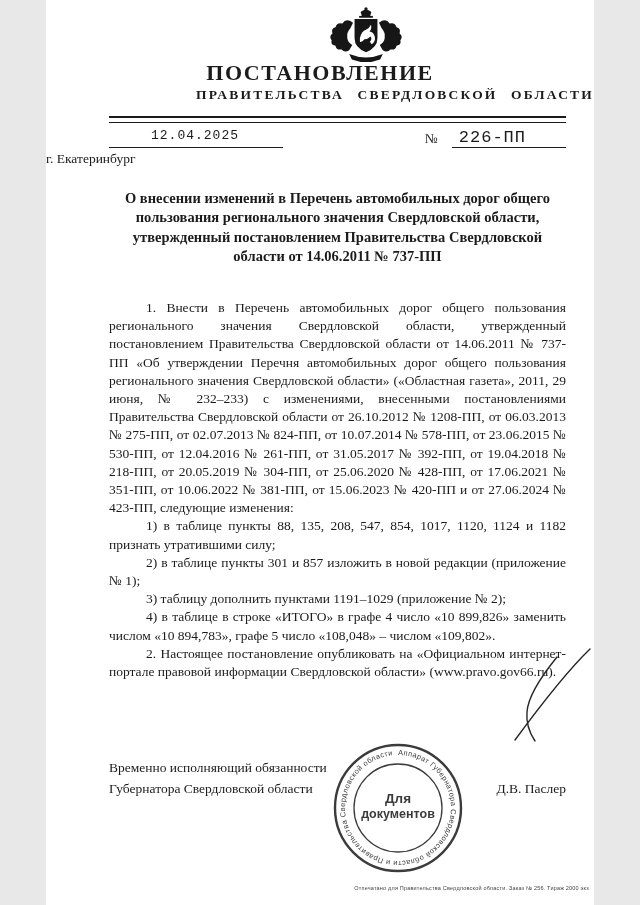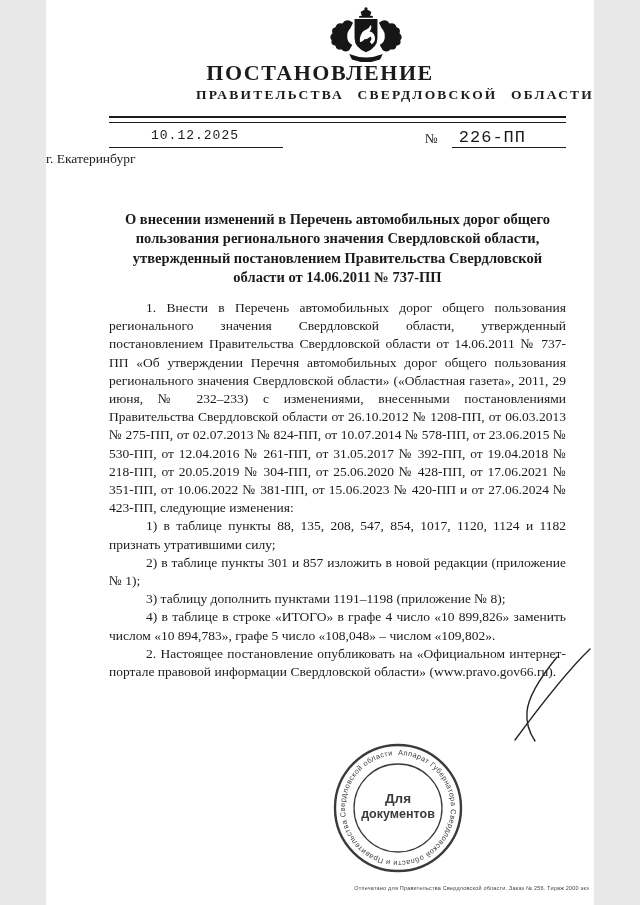--- a/index.html
+++ b/index.html
@@ -34,21 +34,21 @@
   .date-underline{position:absolute;left:0;top:19px;width:174px;border-bottom:1.5px solid #1b1b1b;}
   .num-sign{position:absolute;right:128px;top:3px;font-size:13.5px;}
   .doc-number{
     position:absolute;right:40px;top:0;
     font-family:"Liberation Mono", monospace;font-size:17px;letter-spacing:1px;
   }
   .num-underline{position:absolute;right:0;top:19px;width:114px;border-bottom:1.5px solid #1b1b1b;}
   .city{position:absolute;top:151px;left:0;width:100%;font-size:13.5px;}
   
   .doc-title{
-    position:absolute;top:210px;left:60px;right:25px;
+    position:absolute;top:189px;left:60px;right:25px;
     text-align:center;font-weight:bold;font-size:14.5px;line-height:1.34;
   }
   
   .body-text{
     position:absolute;top:299px;left:63px;right:28px;
     font-size:13.5px;line-height:18.2px;text-align:justify;
   }
   .body-text p{margin:0;text-indent:37px;}
   .body-text p.resolves{font-weight:bold;text-indent:0;}
   
@@ -85,39 +85,44 @@
       <path d="M38 63 q22 9 44 0 l-3.5 7 q-18.5 7 -37 0 z"></path>
     </g>
     <path d="M52 42 q2 -9 8 -11 q4.5 -2 6.5 -6.5 q1.5 5.5 -2 9 q5.5 1 7 6.5 q1.5 6.5 -4 10 l-2.5 -3 q3.5 -3.5 1 -7 q-3.5 3.5 -8 3.5 q-3.5 4.5 -6 3.5 z" fill="#ffffff"></path>
   </svg>
 
   <div class="doc-type">ПОСТАНОВЛЕНИЕ</div>
   <div class="org-name">ПРАВИТЕЛЬСТВА СВЕРДЛОВСКОЙ ОБЛАСТИ</div>
   <div class="header-rule"></div>
 
   <div class="date-row">
-    <span class="doc-date">10.12.2025</span>
+    <span class="doc-date">12.04.2025</span>
     <span class="date-underline"></span>
     <span class="num-sign">№</span>
     <span class="doc-number">226-ПП</span>
     <span class="num-underline"></span>
   </div>
   <div class="city">г. Екатеринбург</div>
 
   <div class="doc-title">О внесении изменений в Перечень автомобильных дорог общего пользования регионального значения Свердловской области, утвержденный постановлением Правительства Свердловской области от 14.06.2011 № 737-ПП</div>
 
   <div class="body-text">
     <p>1. Внести в Перечень автомобильных дорог общего пользования регионального значения Свердловской области, утвержденный постановлением Правительства Свердловской области от 14.06.2011 № 737-ПП «Об утверждении Перечня автомобильных дорог общего пользования регионального значения Свердловской области» («Областная газета», 2011, 29 июня, № 232–233) с изменениями, внесенными постановлениями Правительства Свердловской области от 26.10.2012 № 1208-ПП, от 06.03.2013 № 275-ПП, от 02.07.2013 № 824-ПП, от 10.07.2014 № 578-ПП, от 23.06.2015 № 530-ПП, от 12.04.2016 № 261-ПП, от 31.05.2017 № 392-ПП, от 19.04.2018 № 218-ПП, от 20.05.2019 № 304-ПП, от 25.06.2020 № 428-ПП, от 17.06.2021 № 351-ПП, от 10.06.2022 № 381-ПП, от 15.06.2023 № 420-ПП и от 27.06.2024 № 423-ПП, следующие изменения:</p>
     <p>1) в таблице пункты 88, 135, 208, 547, 854, 1017, 1120, 1124 и 1182 признать утратившими силу;</p>
     <p>2) в таблице пункты 301 и 857 изложить в новой редакции (приложение № 1);</p>
-    <p>3) таблицу дополнить пунктами 1191–1198 (приложение № 8);</p>
+    <p>3) таблицу дополнить пунктами 1191–1029 (приложение № 2);</p>
     <p>4) в таблице в строке «ИТОГО» в графе 4 число «10 899,826» заменить числом «10 894,783», графе 5 число «108,048» – числом «109,802».</p>
     <p>2. Настоящее постановление опубликовать на «Официальном интернет-портале правовой информации Свердловской области» (www.pravo.gov66.ru).</p>
   </div>
 
+  <div class="sig-block">
+    <div>Временно исполняющий обязанности</div>
+    <div>Губернатора Свердловской области</div>
+    <div class="sig-name">Д.В. Паслер</div>
+  </div>
 
   <svg class="stamp" width="134" height="134" viewBox="0 0 134 134">
     <circle cx="67" cy="67" r="63" fill="none" stroke="#2b2b2b" stroke-width="2.4"></circle>
     <circle cx="67" cy="67" r="44" fill="none" stroke="#2b2b2b" stroke-width="1.3"></circle>
     <defs>
       <path id="stamp-ring-path" d="M 67 14 A 53 53 0 1 1 66.99 14"></path>
     </defs>
     <text font-size="7.4" letter-spacing="0.4">
       <textPath href="#stamp-ring-path" startOffset="0">Аппарат Губернатора Свердловской области и Правительства Свердловской области ★</textPath>
     </text>

